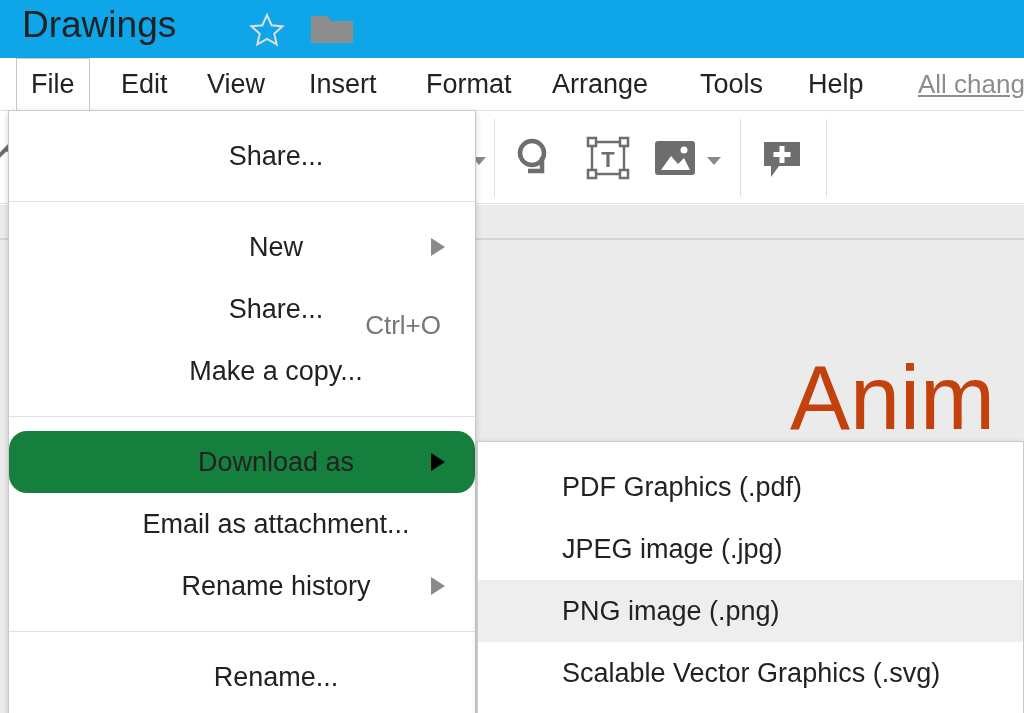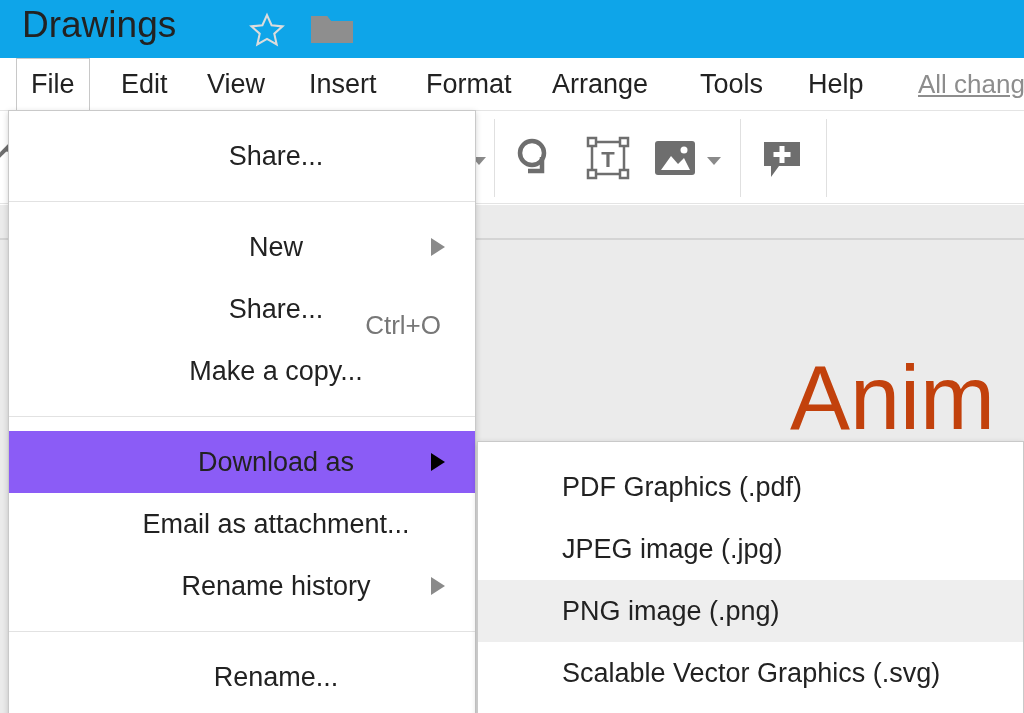--- a/index.html
+++ b/index.html
@@ -171,21 +171,21 @@
     height: 62px;
     line-height: 62px;
     padding-left: 84px;
     padding-right: 16px;
     font-size: 27px;
     color: #222222;
     white-space: nowrap;
     cursor: default;
     text-align: center;
   }
-  .mi.hl { background: #8b5cf6; }
+  .mi.hl { background: #15803d; border-radius: 18px; }
   .mi .shortcut {
     position: absolute;
     right: 34px; top: 16px;
     font-size: 26px;
     color: #777777;
   }
   .mi .subarrow {
     position: absolute;
     right: 30px;
     top: 50%;

